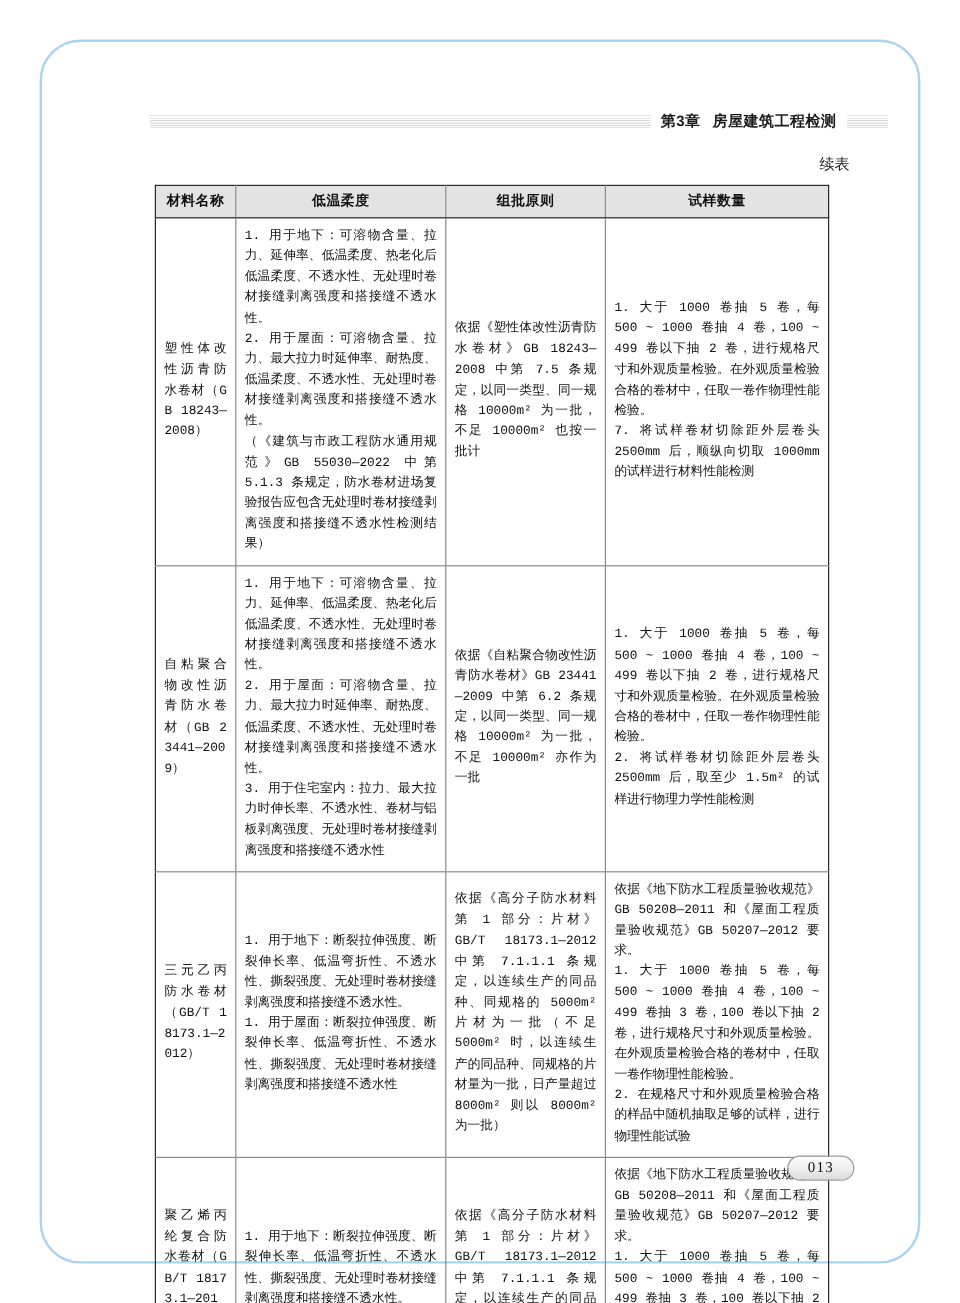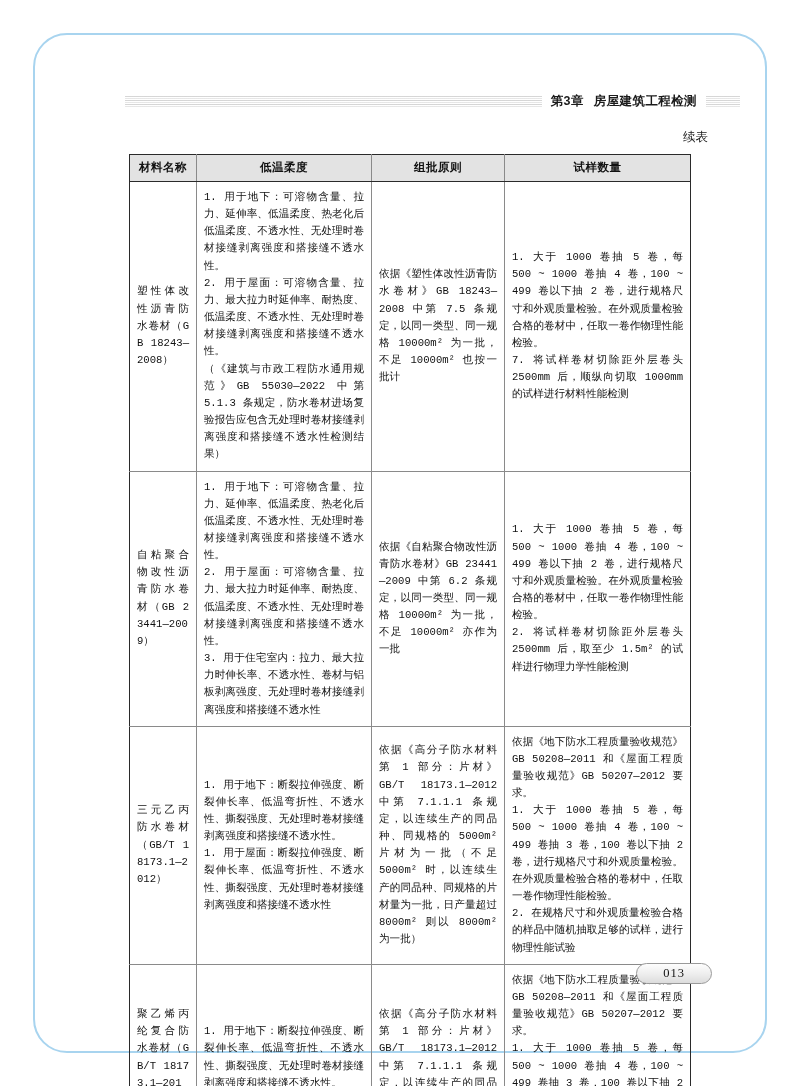--- a/index.html
+++ b/index.html
@@ -137,21 +137,21 @@
   td.qty     { vertical-align: middle; }
   td.qty-top { vertical-align: top; margin-top: 28px; }
 
   .cellbody { margin: 0; }
   .cellbody p { margin: 0; }
 
   
   .folio {
     position: absolute;
     right: 18px; bottom: 36px;
-    width: 76px; height: 21px;
+    width: 56px; height: 21px;
     border: 1px solid #9a9a9a;
     border-radius: 11px;
     background: linear-gradient(to bottom, #fdfdfd 0%, #ededed 55%, #dcdcdc 100%);
     display: flex; align-items: center; justify-content: center;
     font-size: 12.5px;
     color: #111;
     letter-spacing: 1px;
     font-family: "Liberation Serif", serif;
   }
 </style>

